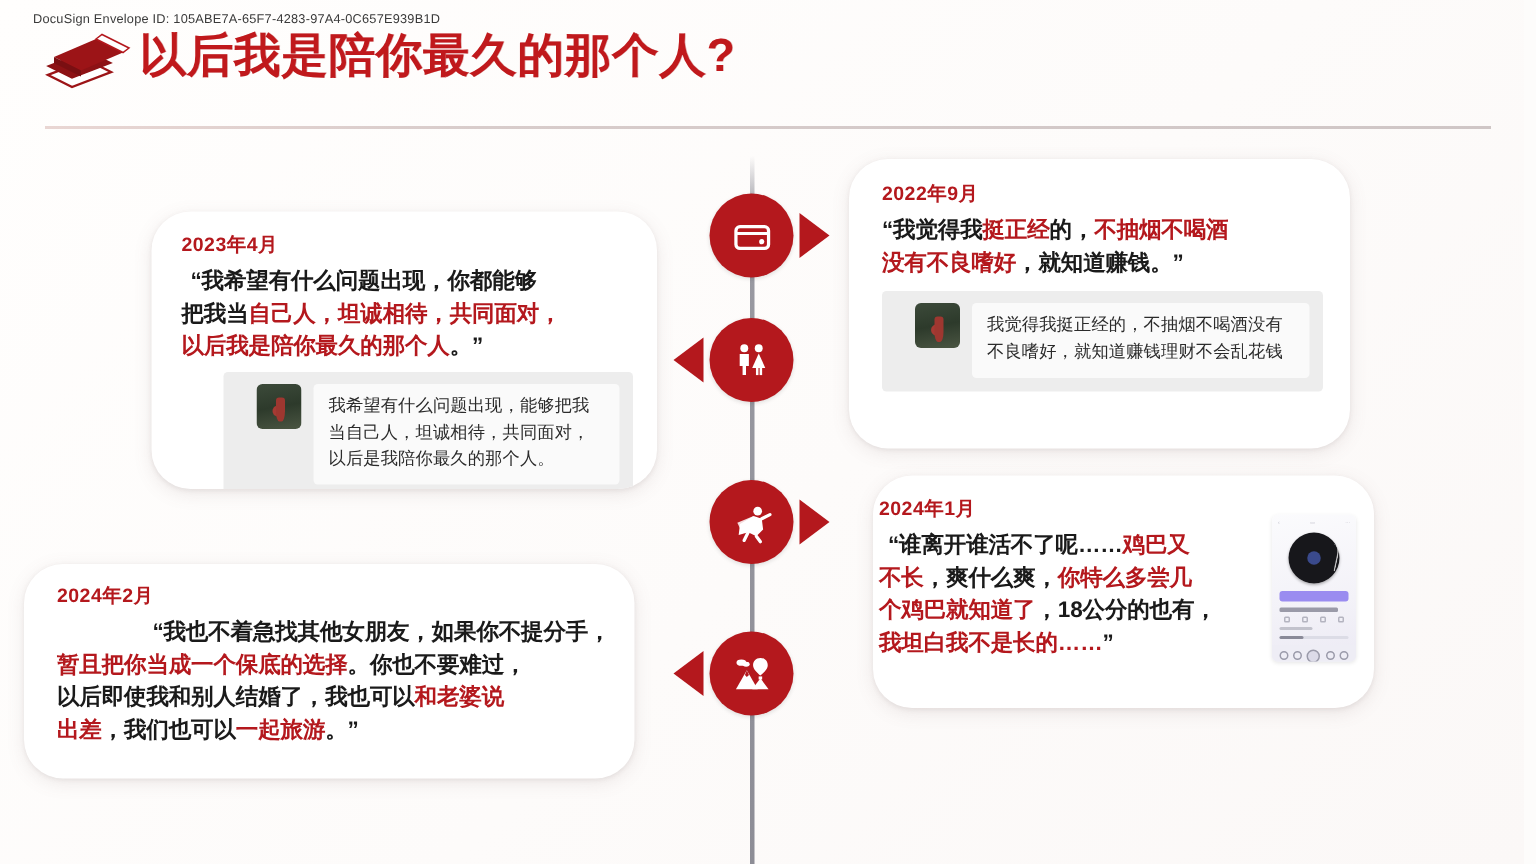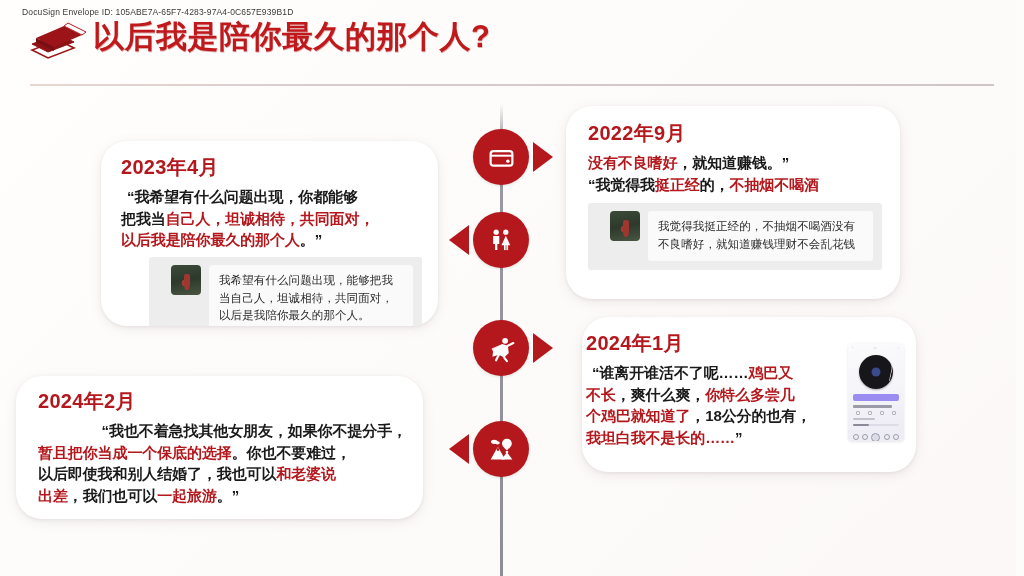--- a/index.html
+++ b/index.html
@@ -97,21 +97,21 @@
     position: absolute;
     background: #ffffff;
     border-radius: 26px;
     box-shadow: 0 3px 12px rgba(120,100,100,0.13), 0 1px 3px rgba(120,100,100,0.10);
     z-index: 10;
     overflow: hidden;
   }
   .card-date {
     color: #b4181d;
     font-weight: bold;
-    font-size: 20px;
+    font-size: 13px;
     letter-spacing: 0.3px;
     margin-bottom: 5px;
   }
   .quote {
     font-size: 15px;
     font-weight: bold;
     color: #1a1a1a;
     line-height: 1.44;
     letter-spacing: -0.1px;
   }
@@ -320,22 +320,22 @@
         <path d="M16 27 L22 19 L28 27 Z" fill="#ffffff"></path>
         <path d="M10.6 16.5 L12 13 L13.6 16.5 L12 18 Z" fill="#b4181d"></path>
       </svg>
     </span>
   </div>
   <div class="tl-arrow left" style="left:449px; top:434px;"></div>
 
   <div class="card" style="left:566px; top:106px; width:334px; height:193px; padding:14px 18px 0 22px;">
     <div class="card-date">2022年9月</div>
     <div class="quote">
+      <div><span class="hl-none"></span><span>“我觉得我</span><span class="hl">挺正经</span><span>的，</span><span class="hl">不抽烟不喝酒</span></div>
       <div><span class="hl">没有不良嗜好</span><span>，就知道赚钱。”</span></div>
-      <div><span class="hl-none"></span><span>“我觉得我</span><span class="hl">挺正经</span><span>的，</span><span class="hl">不抽烟不喝酒</span></div>
     </div>
     <div class="chatshot">
       <div class="chat-avatar"></div>
       <div class="chat-bubble">我觉得我挺正经的，不抽烟不喝酒没有不良嗜好，就知道赚钱理财不会乱花钱</div>
     </div>
   </div>
 
   <div class="card" style="left:101px; top:141px; width:337px; height:185px; padding:13px 16px 0 20px;">
     <div class="card-date">2023年4月</div>
     <div class="quote">

